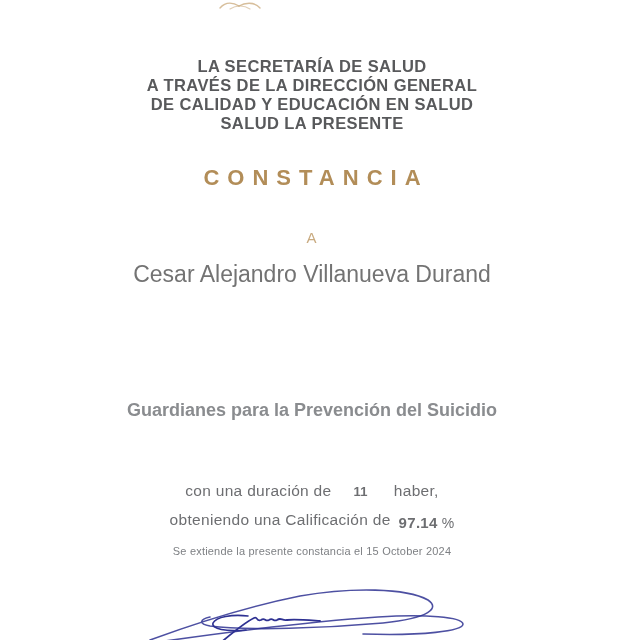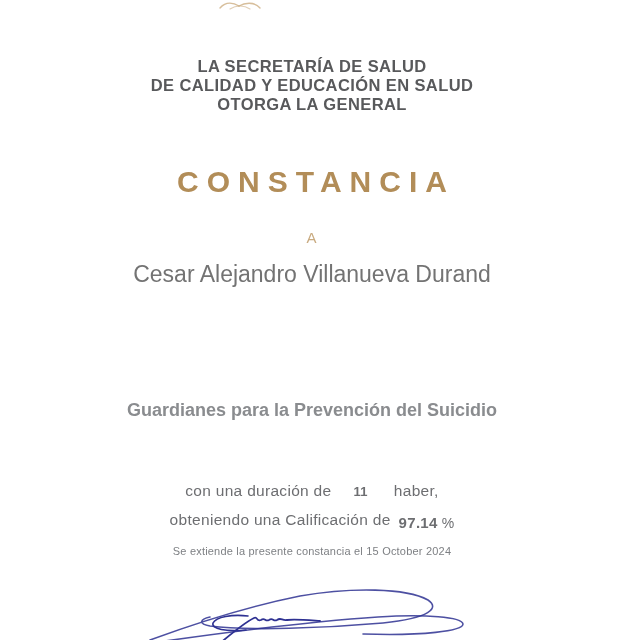--- a/index.html
+++ b/index.html
@@ -24,21 +24,21 @@
   .issuer {
     top: 57px;
     font-size: 16.5px;
     font-weight: bold;
     line-height: 19px;
     letter-spacing: 0.4px;
     color: #58595b;
   }
   .title {
     top: 165px;
-    font-size: 30px;
+    font-size: 22px;
     font-weight: bold;
     letter-spacing: 8px;
     padding-left: 8px; 
     color: #b28d58;
   }
   .preposition {
     top: 229px;
     font-size: 15px;
     letter-spacing: 1px;
     color: #c9ab81;
@@ -121,22 +121,23 @@
 <div class="page">
 
   <svg class="ornament" viewBox="0 0 48 10" aria-hidden="true">
     <path d="M 4 8 C 10 1, 18 3, 23 6" fill="none" stroke-width="1.4" stroke-linecap="round" opacity="0.75" stroke="#c9a87a"></path>
     <path d="M 23 6 C 28 3, 38 1, 44 8" fill="none" stroke-width="1.4" stroke-linecap="round" opacity="0.75" stroke="#c9a87a"></path>
     <path d="M 14 9 C 20 5, 28 5, 34 9" fill="none" stroke-width="1.2" stroke-linecap="round" opacity="0.55" stroke="#c9a87a"></path>
   </svg>
 
   <div class="abs issuer">
     <div>LA SECRETARÍA DE SALUD</div>
+    <div>A TRAVÉS DE LA DIRECCIÓN GENERAL</div>
     <div>DE CALIDAD Y EDUCACIÓN EN SALUD</div>
-    <div>OTORGA LA GENERAL</div>
+    <div>SALUD LA PRESENTE</div>
   </div>
 
   <div class="abs title">CONSTANCIA</div>
 
   <div class="abs preposition">A</div>
 
   <div class="abs recipient">Cesar Alejandro Villanueva Durand</div>
 
 
   <div class="abs course">Guardianes para la Prevención del Suicidio</div>

